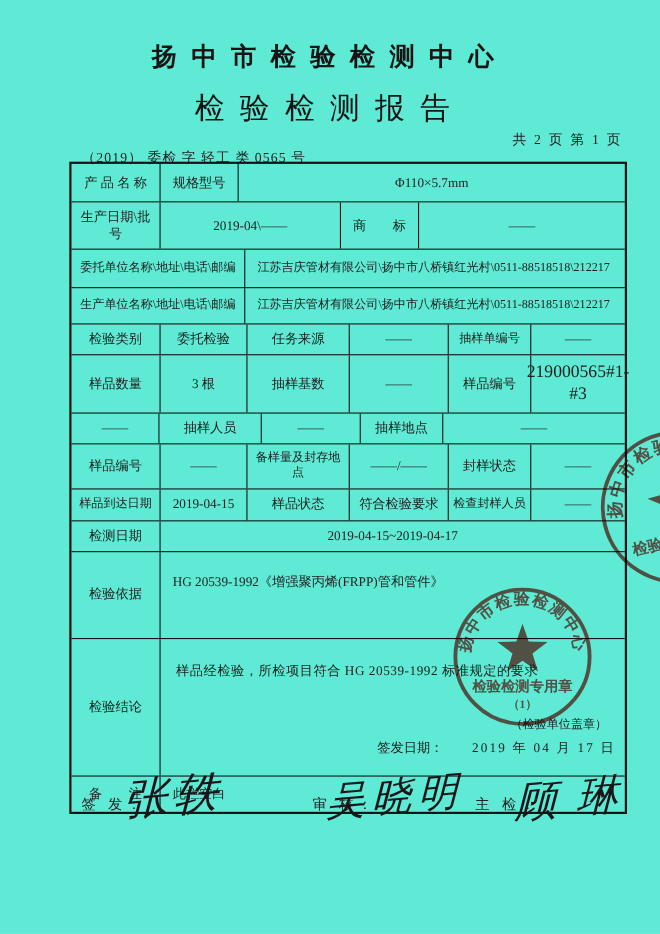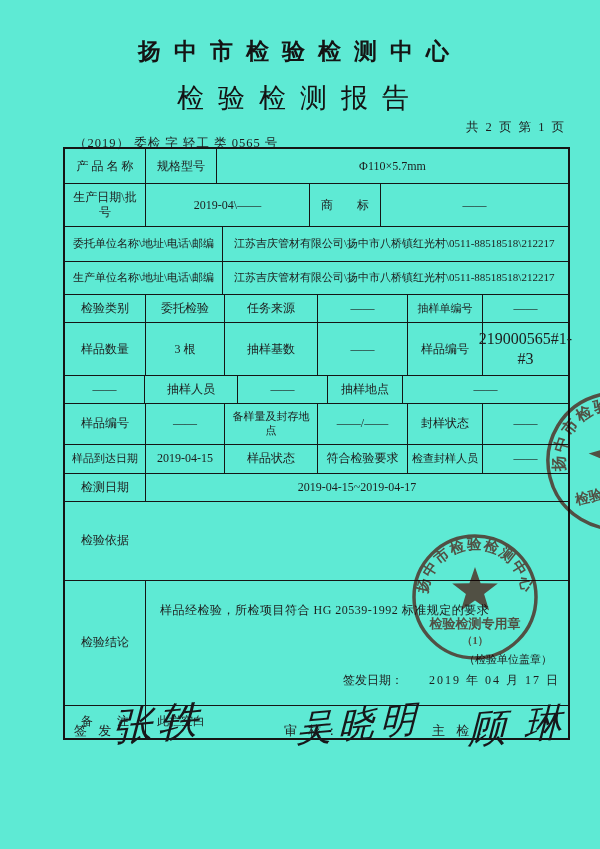--- a/index.html
+++ b/index.html
@@ -142,20 +142,21 @@
       <div class="td cfill h28">——</div>
     </div>
 
     <div class="tr">
       <div class="td c80 h24">检测日期</div>
       <div class="td cfill h24">2019-04-15~2019-04-17</div>
     </div>
 
     <div class="tr">
       <div class="td c80 h78">检验依据</div>
+      <div class="td cfill h78 left vtop">HG 20539-1992《增强聚丙烯(FRPP)管和管件》</div>
     </div>
 
     <div class="tr">
       <div class="td c80 h124">检验结论</div>
       <div class="td cfill h124 conc-cell">
         <div class="conc-text">样品经检验，所检项目符合 HG 20539-1992 标准规定的要求</div>
         <div class="seal-note">（检验单位盖章）</div>
         <div class="issue-line">
           <span>签发日期：</span><span class="gap"></span><span class="issue-date">2019 年 04 月 17 日</span>
         </div>

